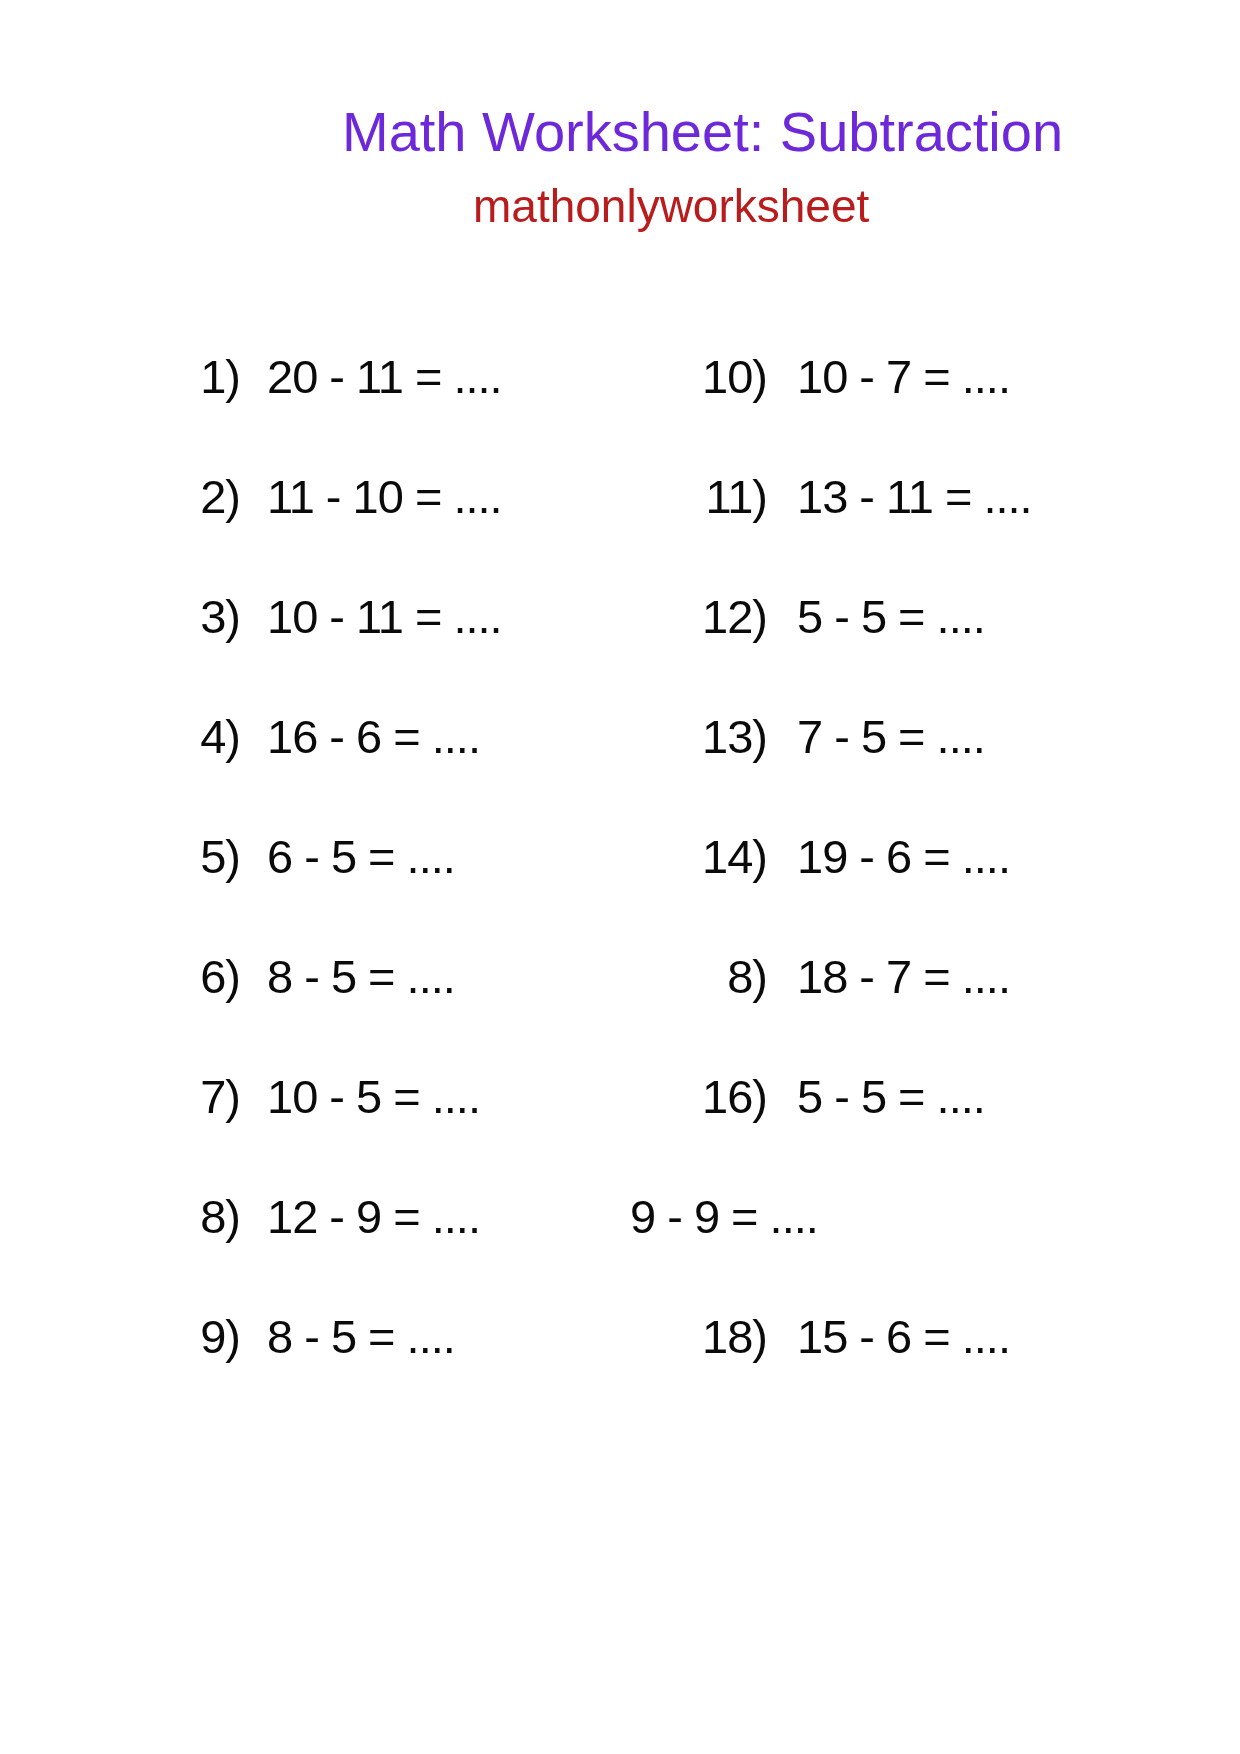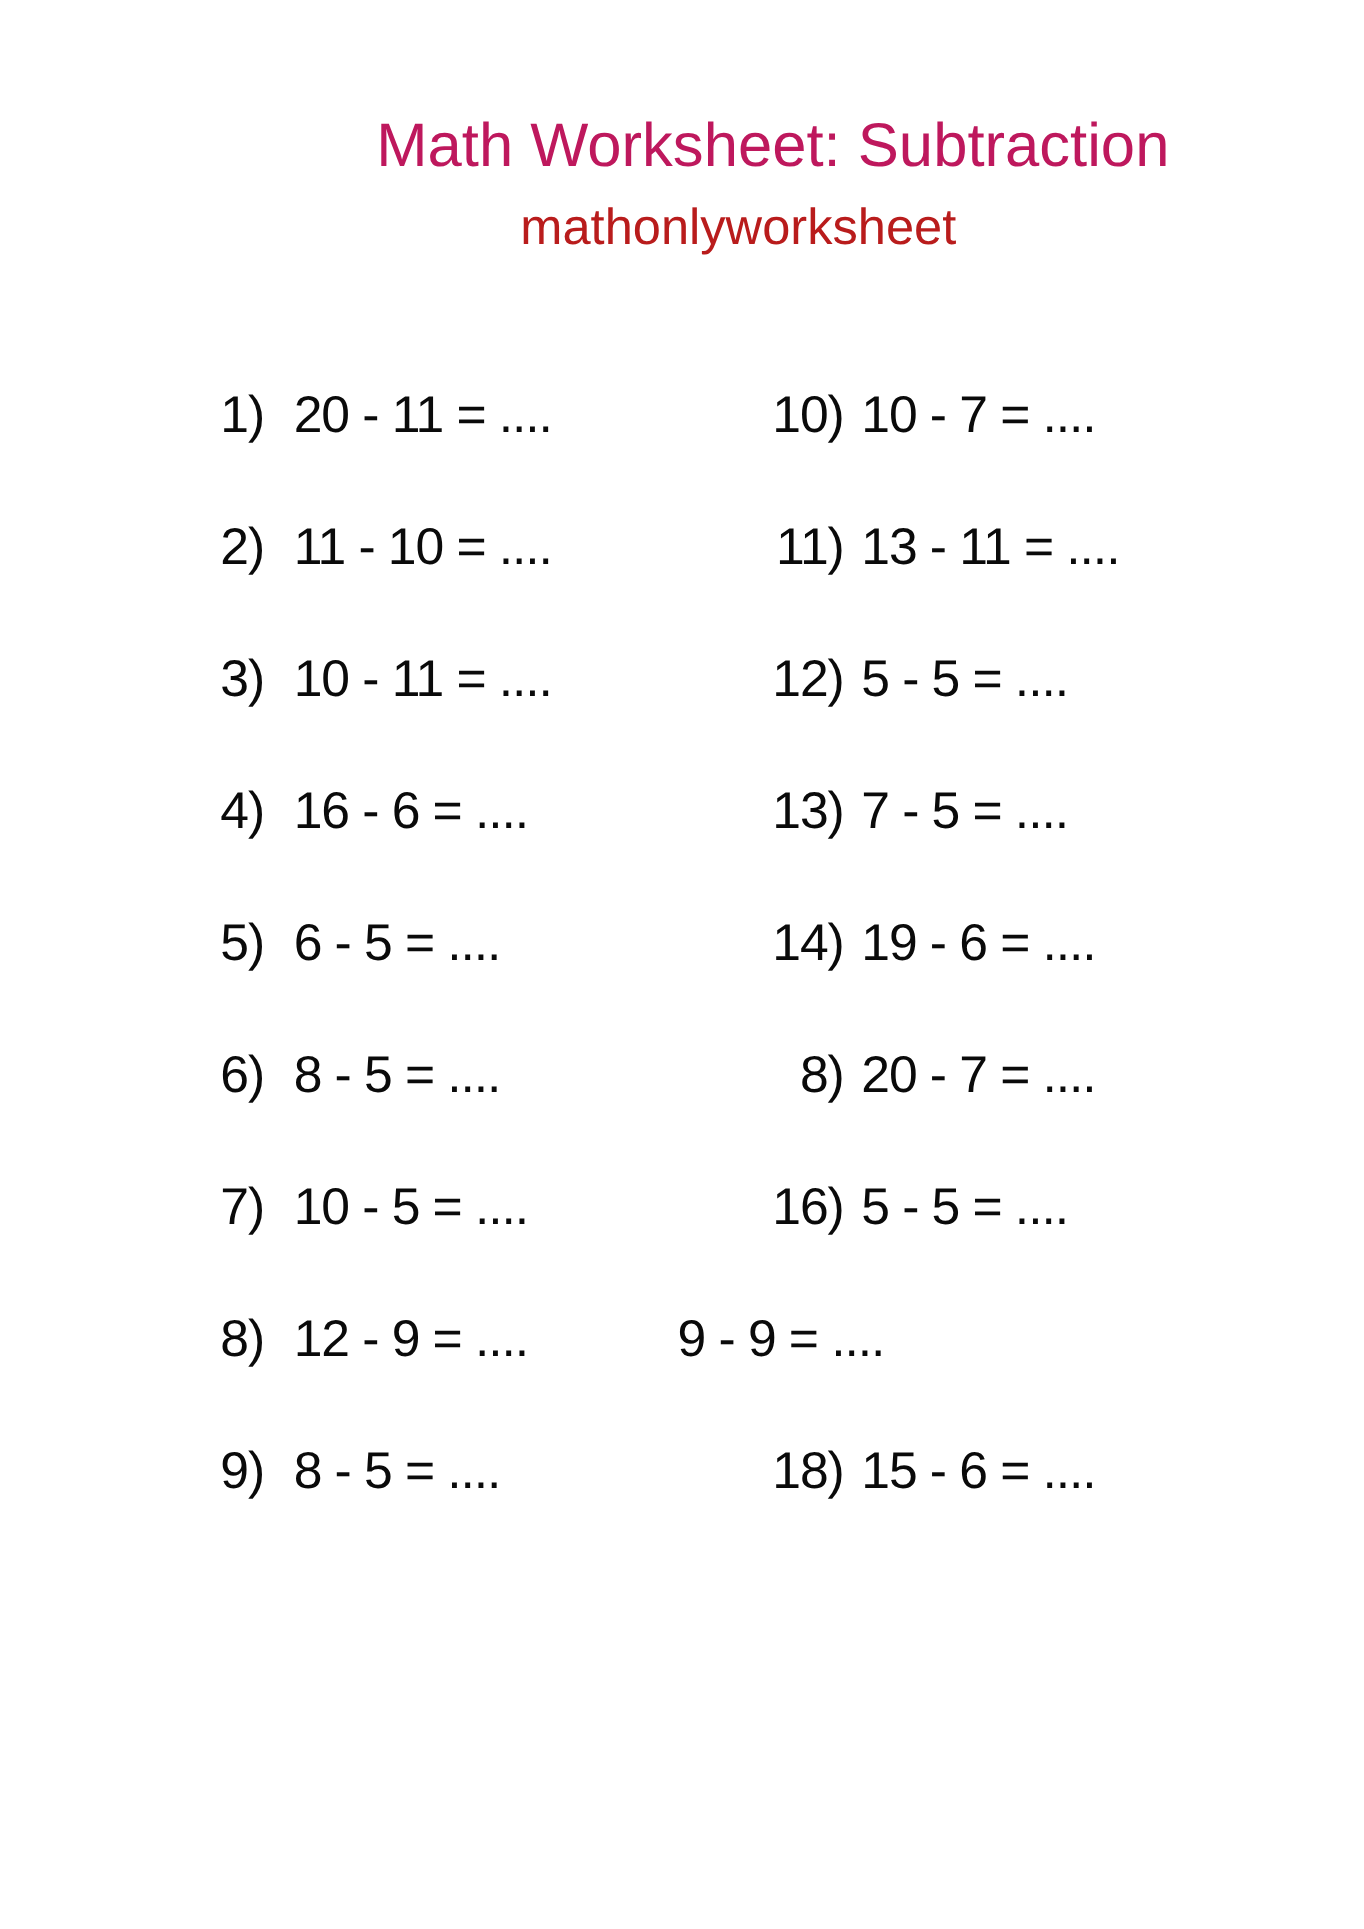--- a/index.html
+++ b/index.html
@@ -16,21 +16,21 @@
     width: 1240px;
     height: 1754px;
     background: #ffffff;
   }
   .title {
     position: absolute;
     left: 342px;
     top: 104px;
     font-size: 56px;
     line-height: 1;
-    color: #be185d;
+    color: #6d28d9;
     white-space: nowrap;
   }
   .subtitle {
     position: absolute;
     left: 473px;
     top: 183px;
     font-size: 46px;
     line-height: 1;
     color: #b91c1c;
     white-space: nowrap;
@@ -54,21 +54,21 @@
   .num {
     display: inline-block;
     text-align: right;
   }
   .col-left  .num { width: 90px; }
   .col-right .num { width: 167px; }
   .expr {
     display: inline-block;
   }
   .col-left  .expr { margin-left: 27px; }
-  .col-right .expr { margin-left: 16px; text-align: center; }
+  .col-right .expr { margin-left: 30px; text-align: center; }
 </style>
 </head>
 <body>
 
 <div class="page">
 
   <div class="title">Math Worksheet: Subtraction</div>
   <div class="subtitle">mathonlyworksheet</div>
 
   <div class="col col-left">
@@ -126,21 +126,21 @@
     <div class="row">
       <span class="num">13)</span>
       <span class="expr">7 - 5 = ....</span>
     </div>
     <div class="row">
       <span class="num">14)</span>
       <span class="expr">19 - 6 = ....</span>
     </div>
     <div class="row">
       <span class="num">8)</span>
-      <span class="expr">20 - 7 = ....</span>
+      <span class="expr">18 - 7 = ....</span>
     </div>
     <div class="row">
       <span class="num">16)</span>
       <span class="expr">5 - 5 = ....</span>
     </div>
     <div class="row">
       <span class="expr">9 - 9 = ....</span>
     </div>
     <div class="row">
       <span class="num">18)</span>

